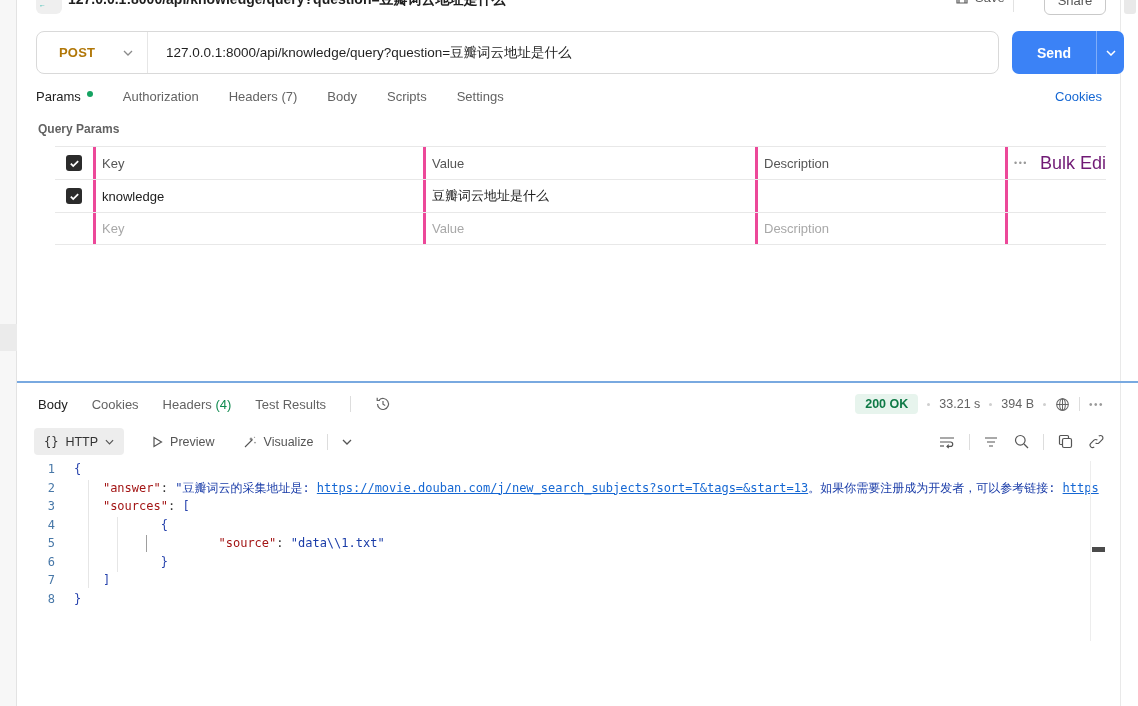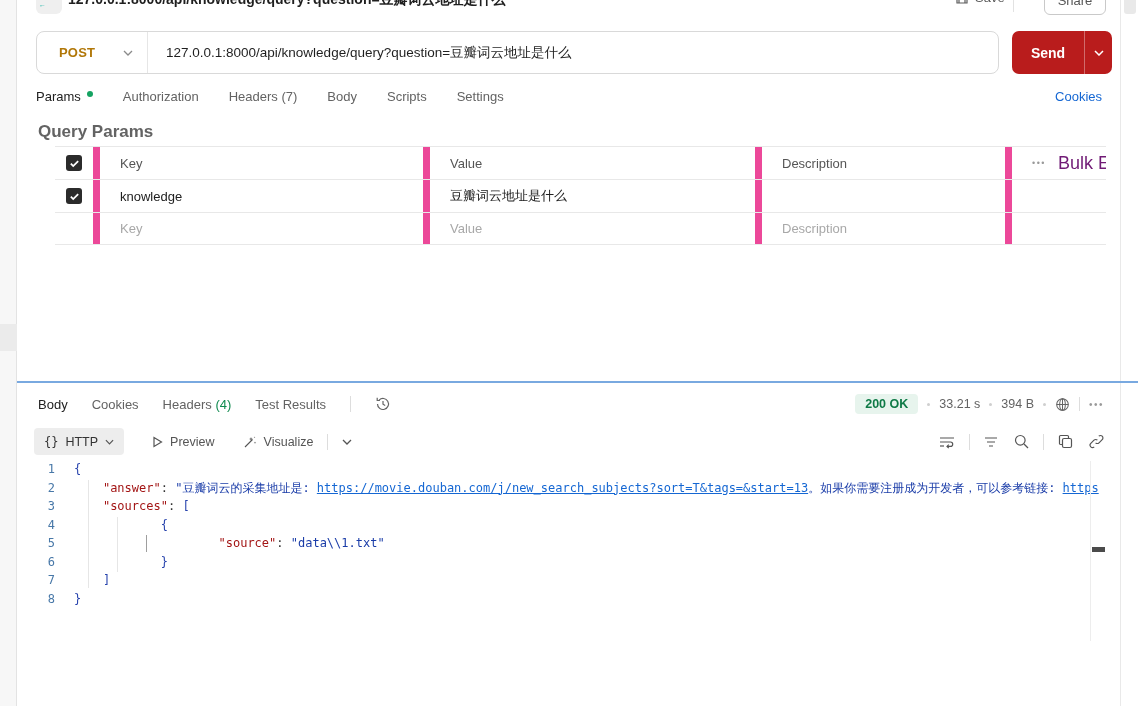--- a/index.html
+++ b/index.html
@@ -25,38 +25,38 @@
   .share-btn { position:absolute; left:1044px; top:-15px; width:62px; height:30px; border:1px solid #c9c9c9; border-radius:6px;
     display:flex; align-items:center; justify-content:center; color:#555; font-size:13px; background:#fff; }
 
   
   .url-box { position:absolute; left:36px; top:31px; width:963px; height:43px; border:1px solid #d9d9d9; border-radius:8px;
     display:flex; align-items:center; background:#fff; }
   .method { width:86px; padding-left:22px; color:#b17708; font-weight:bold; font-size:13px; letter-spacing:.2px; }
   .method-caret { margin-right:14px; display:flex; }
   .url-vdiv { width:1px; align-self:stretch; background:#e6e6e6; }
   .url-text { margin-left:18px; font-size:13.5px; color:#1f1f1f; white-space:nowrap; overflow:hidden; }
-  .send-btn { position:absolute; left:1012px; top:31px; width:100px; height:43px; background:#b91c1c; border-radius:7px;
+  .send-btn { position:absolute; left:1012px; top:31px; width:112px; height:43px; background:#3b82f6; border-radius:7px;
     display:flex; align-items:stretch; color:#fff; }
   .send-label { flex:1; display:flex; align-items:center; justify-content:center; font-size:14px; font-weight:600; }
   .send-sep { width:1px; background:rgba(255,255,255,.35); margin:0; }
   .send-caret { width:27px; display:flex; align-items:center; justify-content:center; }
 
   
   .req-tabs { position:absolute; left:36px; top:89px; display:flex; gap:30px; font-size:13px; color:#636363; align-items:center; }
   .req-tab { display:flex; align-items:center; gap:6px; }
   .req-tab.active { color:#212121; }
   .green-dot { width:6px; height:6px; border-radius:50%; background:#15a362; margin-top:-6px; }
   .cookies-link { position:absolute; right:36px; top:89px; color:#1567d3; font-size:13px; font-weight:500; }
 
   
-  .qp-title { position:absolute; left:38px; top:122px; font-size:17px; font-weight:600; color:#636363; }
+  .qp-title { position:absolute; left:38px; top:122px; font-size:12px; font-weight:600; color:#636363; }
   .qp-table { position:absolute; left:55px; top:146px; width:1051px; border-top:1px solid #e8e8e8; font-size:13px; }
   .qp-row { display:flex; border-bottom:1px solid #e8e8e8; height:33px; align-items:stretch; }
-  .qp-cell { display:flex; align-items:center; padding:0 20px; border-left:7px solid #ec4899; overflow:hidden; white-space:nowrap; }
+  .qp-cell { display:flex; align-items:center; padding:0 6px; border-left:3px solid #ec4899; overflow:hidden; white-space:nowrap; }
   .qp-cell.first { border-left:none; padding:0; justify-content:center; }
   .c-cb { width:38px; } .c-key { width:330px; } .c-val { width:332px; } .c-desc { width:250px; } .c-act { width:101px; gap:12px; }
   .qp-head .qp-cell { color:#555; }
   .ph { color:#a8a8a8; }
   .checkbox { width:16px; height:16px; background:#2b2b2b; border-radius:3px; display:flex; align-items:center; justify-content:center; }
   .dots { color:#9a9a9a; font-size:9px; letter-spacing:1.5px; }
   .bulk-edit { color:#701a75; font-size:18px;text-align:center; }
 
   
   .splitter { position:absolute; left:17px; top:381px; width:1121px; height:2px; background:#79a9e0; }

